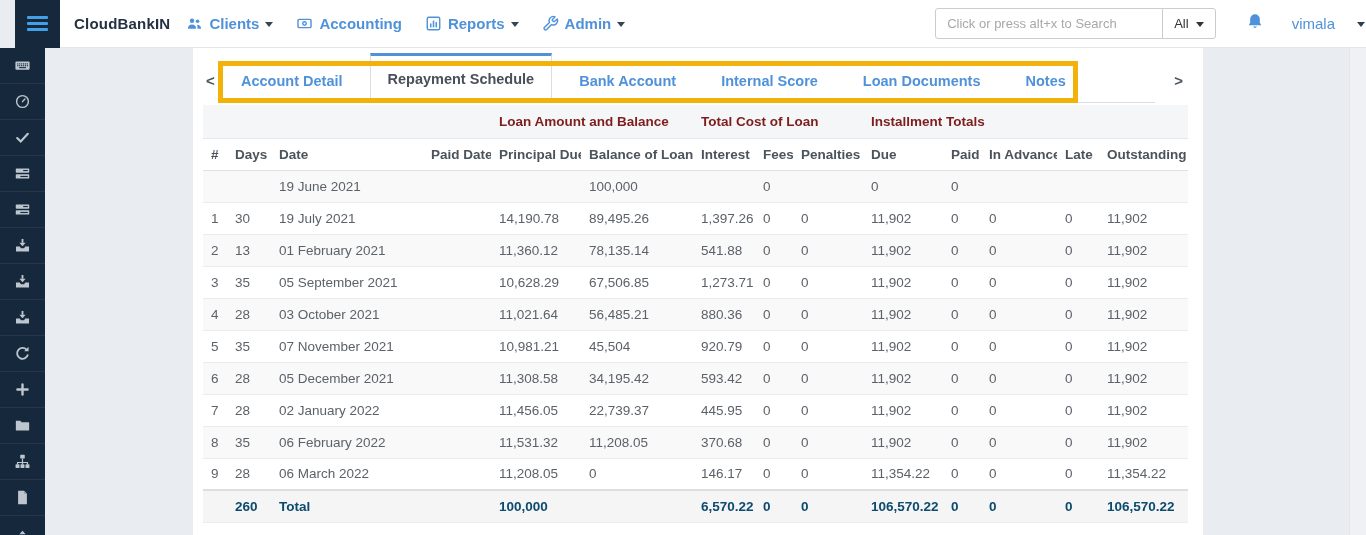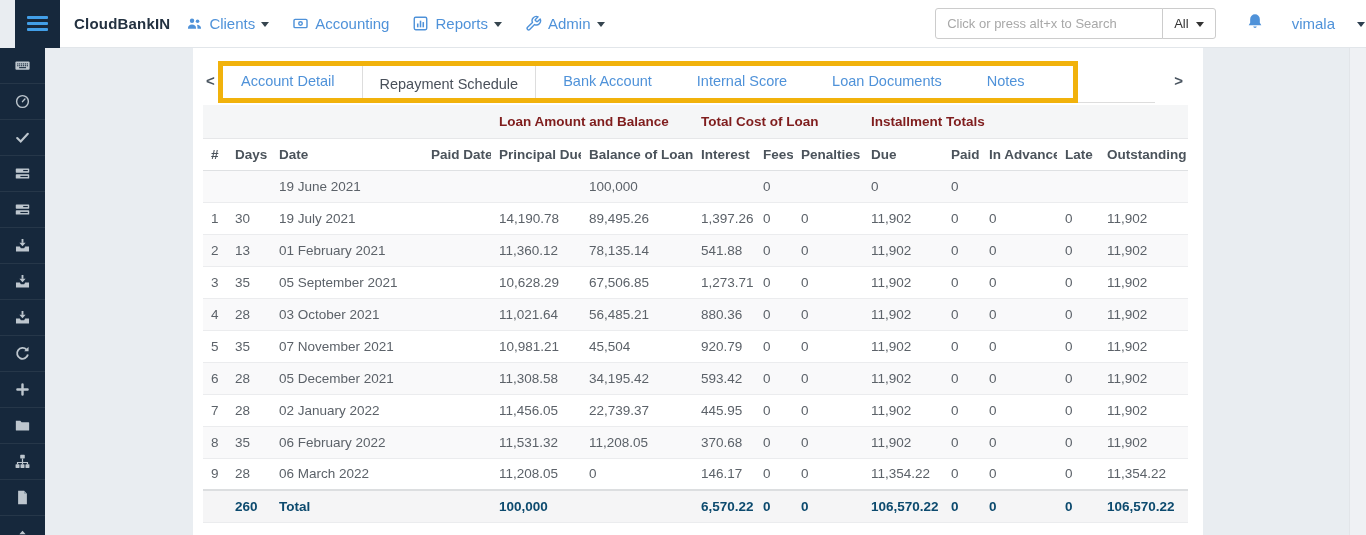--- a/index.html
+++ b/index.html
@@ -17,21 +17,21 @@
     background:#fff; border-bottom:1px solid #e2e6ea;
     display:flex; align-items:center; z-index:40;
   }
   .burger-box{ width:45px; height:48px; flex:0 0 45px; background:var(--sidebar);
     display:flex; align-items:center; justify-content:center; cursor:pointer; }
   .burger{ width:21px; height:15px; display:flex; flex-direction:column; justify-content:space-between; }
   .burger i{ display:block; height:3px; background:#429fe8; border-radius:1px; }
   .brand{ font-size:15px; font-weight:bold; color:#233140; padding:0 0 0 14px; letter-spacing:.2px; }
   .mainnav{ display:flex; align-items:center; margin-left:16px; }
   .nav-item{ display:flex; align-items:center; gap:6px; margin-right:23px;
-    color:var(--accent); font-size:15px; cursor:pointer; white-space:nowrap; }
+    color:var(--accent); font-size:15px; cursor:pointer; white-space:nowrap;font-weight:bold; }
   .nav-item svg{ display:block; }
   .caret{ display:inline-block; width:0; height:0; border-left:4px solid transparent;
     border-right:4px solid transparent; border-top:5px solid #36454f; margin-top:2px; }
   .search-group{ display:flex; margin-left:auto; align-items:center; }
   .search-input{ width:228px; height:31px; border:1px solid #ccc; border-radius:3px 0 0 3px;
     padding:0 11px; font-size:13px; color:#555; outline:none; background:#fff;
     font-family:"Liberation Sans", sans-serif; }
   .search-input::placeholder{ color:#a8a8a8; }
   .scope-btn{ height:31px; margin-left:-1px; border:1px solid #ccc; background:#fff;
     border-radius:0 3px 3px 0; padding:12px 11px; font-size:13px; color:#333;
@@ -52,22 +52,22 @@
 
   
   .content-card{ position:absolute; left:193px; top:48px; width:1010px; bottom:0;
     background:#fff; z-index:10; }
 
   
   .tabbar{ position:relative; height:55px; }
   .tabs{ list-style:none; margin:0; padding:0; position:absolute; left:30px; right:48px; bottom:0;
     display:flex; align-items:flex-end; border-bottom:1px solid #ddd; }
   .tab{ display:flex; align-items:center; height:42px; padding:0 17px; margin-right:9px;
-    font-size:14.5px; color:var(--accent); cursor:pointer; border:1px solid transparent; white-space:nowrap; }
-  .tab.active{ height:41px; background:#fff; border:1px solid #ddd;
+    font-size:14.5px; color:var(--accent); cursor:pointer; border:1px solid transparent; white-space:nowrap;font-weight:bold; }
+  .tab.active{ height:50px; background:#fff; border:1px solid #ddd;
     border-top:3px solid var(--accent); border-bottom:1px solid #fff;
     margin-bottom:-1px; color:#49505a; }
   .tab-scroll{ position:absolute; bottom:15px; font-size:15px; font-weight:bold;
     color:#4a5560; cursor:pointer; line-height:1; }
   .tab-scroll.left{ left:13px; }
   .tab-scroll.right{ right:20px; }
   .annotation-box{ position:absolute; left:25px; top:13px; width:860px; height:42px;
     border:5px solid var(--highlight); z-index:35; pointer-events:none; }
 
   

